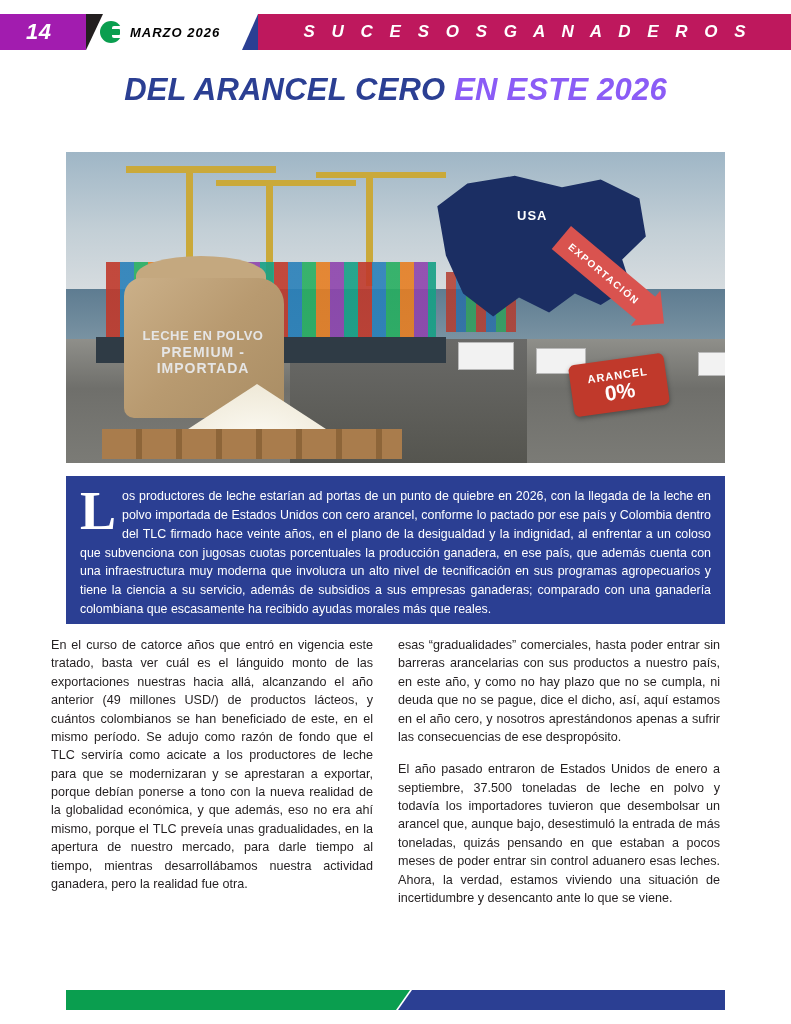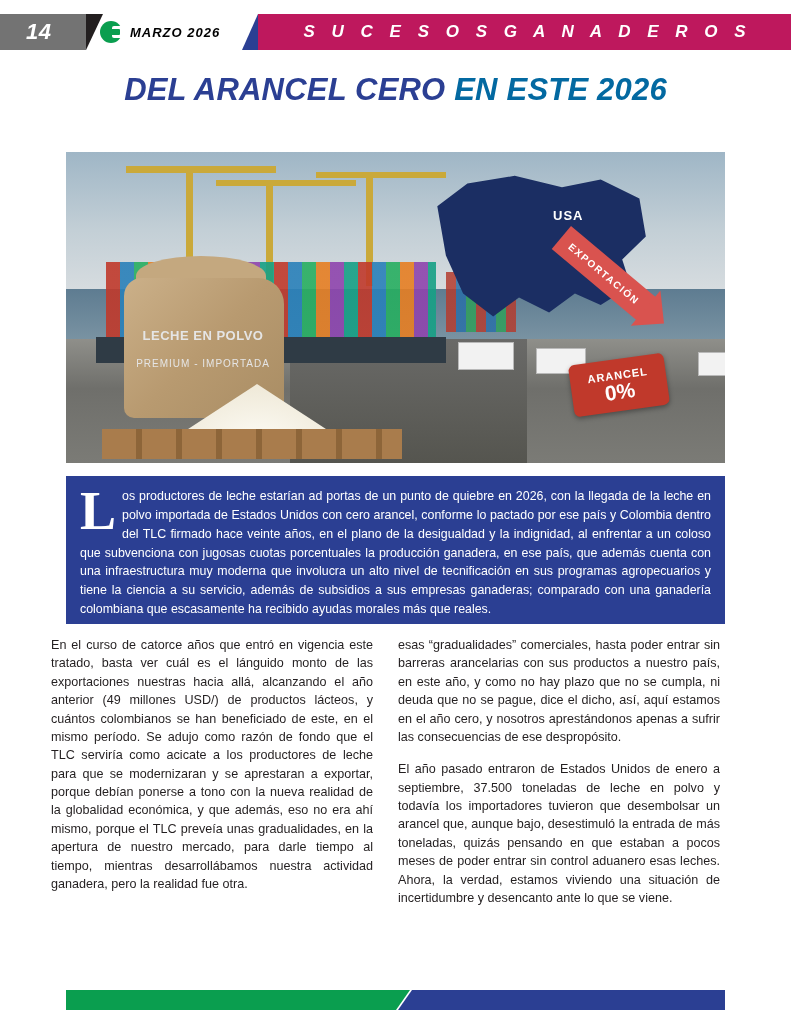--- a/index.html
+++ b/index.html
@@ -20,21 +20,21 @@
     left: 0;
     width: 791px;
     height: 36px;
   }
   .page-num-block {
     position: absolute;
     left: 0;
     top: 0;
     width: 86px;
     height: 36px;
-    background: #737373;
+    background: #a21caf;
     color: #ffffff;
     font-size: 22px;
     font-weight: bold;
     font-style: italic;
     display: flex;
     align-items: center;
     padding-left: 26px;
     letter-spacing: 0.5px;
   }
   .page-num-block::after {
@@ -132,21 +132,21 @@
     text-align: center;
   }
   .title-line {
     font-size: 31px;
     font-weight: bold;
     font-style: italic;
     color: #2b3f93;
     line-height: 1.18;
     letter-spacing: 0.2px;
   }
-  .title-accent { color: #0369a1; }
+  .title-accent { color: #8b5cf6; }
 
   
   .photo {
     position: absolute;
     left: 66px;
     top: 152px;
     width: 659px;
     height: 311px;
     overflow: hidden;
     background: #5d7a8c;
@@ -212,21 +212,20 @@
                        88% 46%, 92% 60%, 78% 70%, 66% 64%, 54% 74%, 40% 66%,
                        28% 76%, 14% 64%, 6% 44%);
   }
   .usa-label {
     position: absolute;
     left: 92px; top: 56px;
     color: #ffffff;
     font-size: 13px;
     font-weight: bold;
     letter-spacing: 1px;
-    margin-left: 36px;
   }
   .export-arrow {
     position: absolute;
     left: 146px; top: 74px;
     width: 112px; height: 30px;
     background: #d9534f;
     transform: rotate(40deg);
     transform-origin: left top;
     display: flex;
     align-items: center;
@@ -282,24 +281,24 @@
     left: 66px; top: 176px;
     width: 142px;
     text-align: center;
     color: #e5e5e5;
     font-size: 13px;
     font-weight: bold;
     letter-spacing: 0.5px;
   }
   .sack-label small {
     display: block;
-    font-size: 10px;
-    font-weight: normal;
+    font-size: 14px;
+    font-weight: bold;
     letter-spacing: 1px;
-    margin-top: 15px;
+    margin-top: 1px;
   }
   .powder {
     position: absolute;
     left: 96px; top: 232px;
     width: 190px; height: 62px;
     background: radial-gradient(ellipse at 50% 100%, #fdfcf6 0%, #efe9d8 70%, #ded6c0 100%);
     clip-path: polygon(50% 0%, 100% 100%, 0% 100%);
   }
   .pallet {
     position: absolute;

